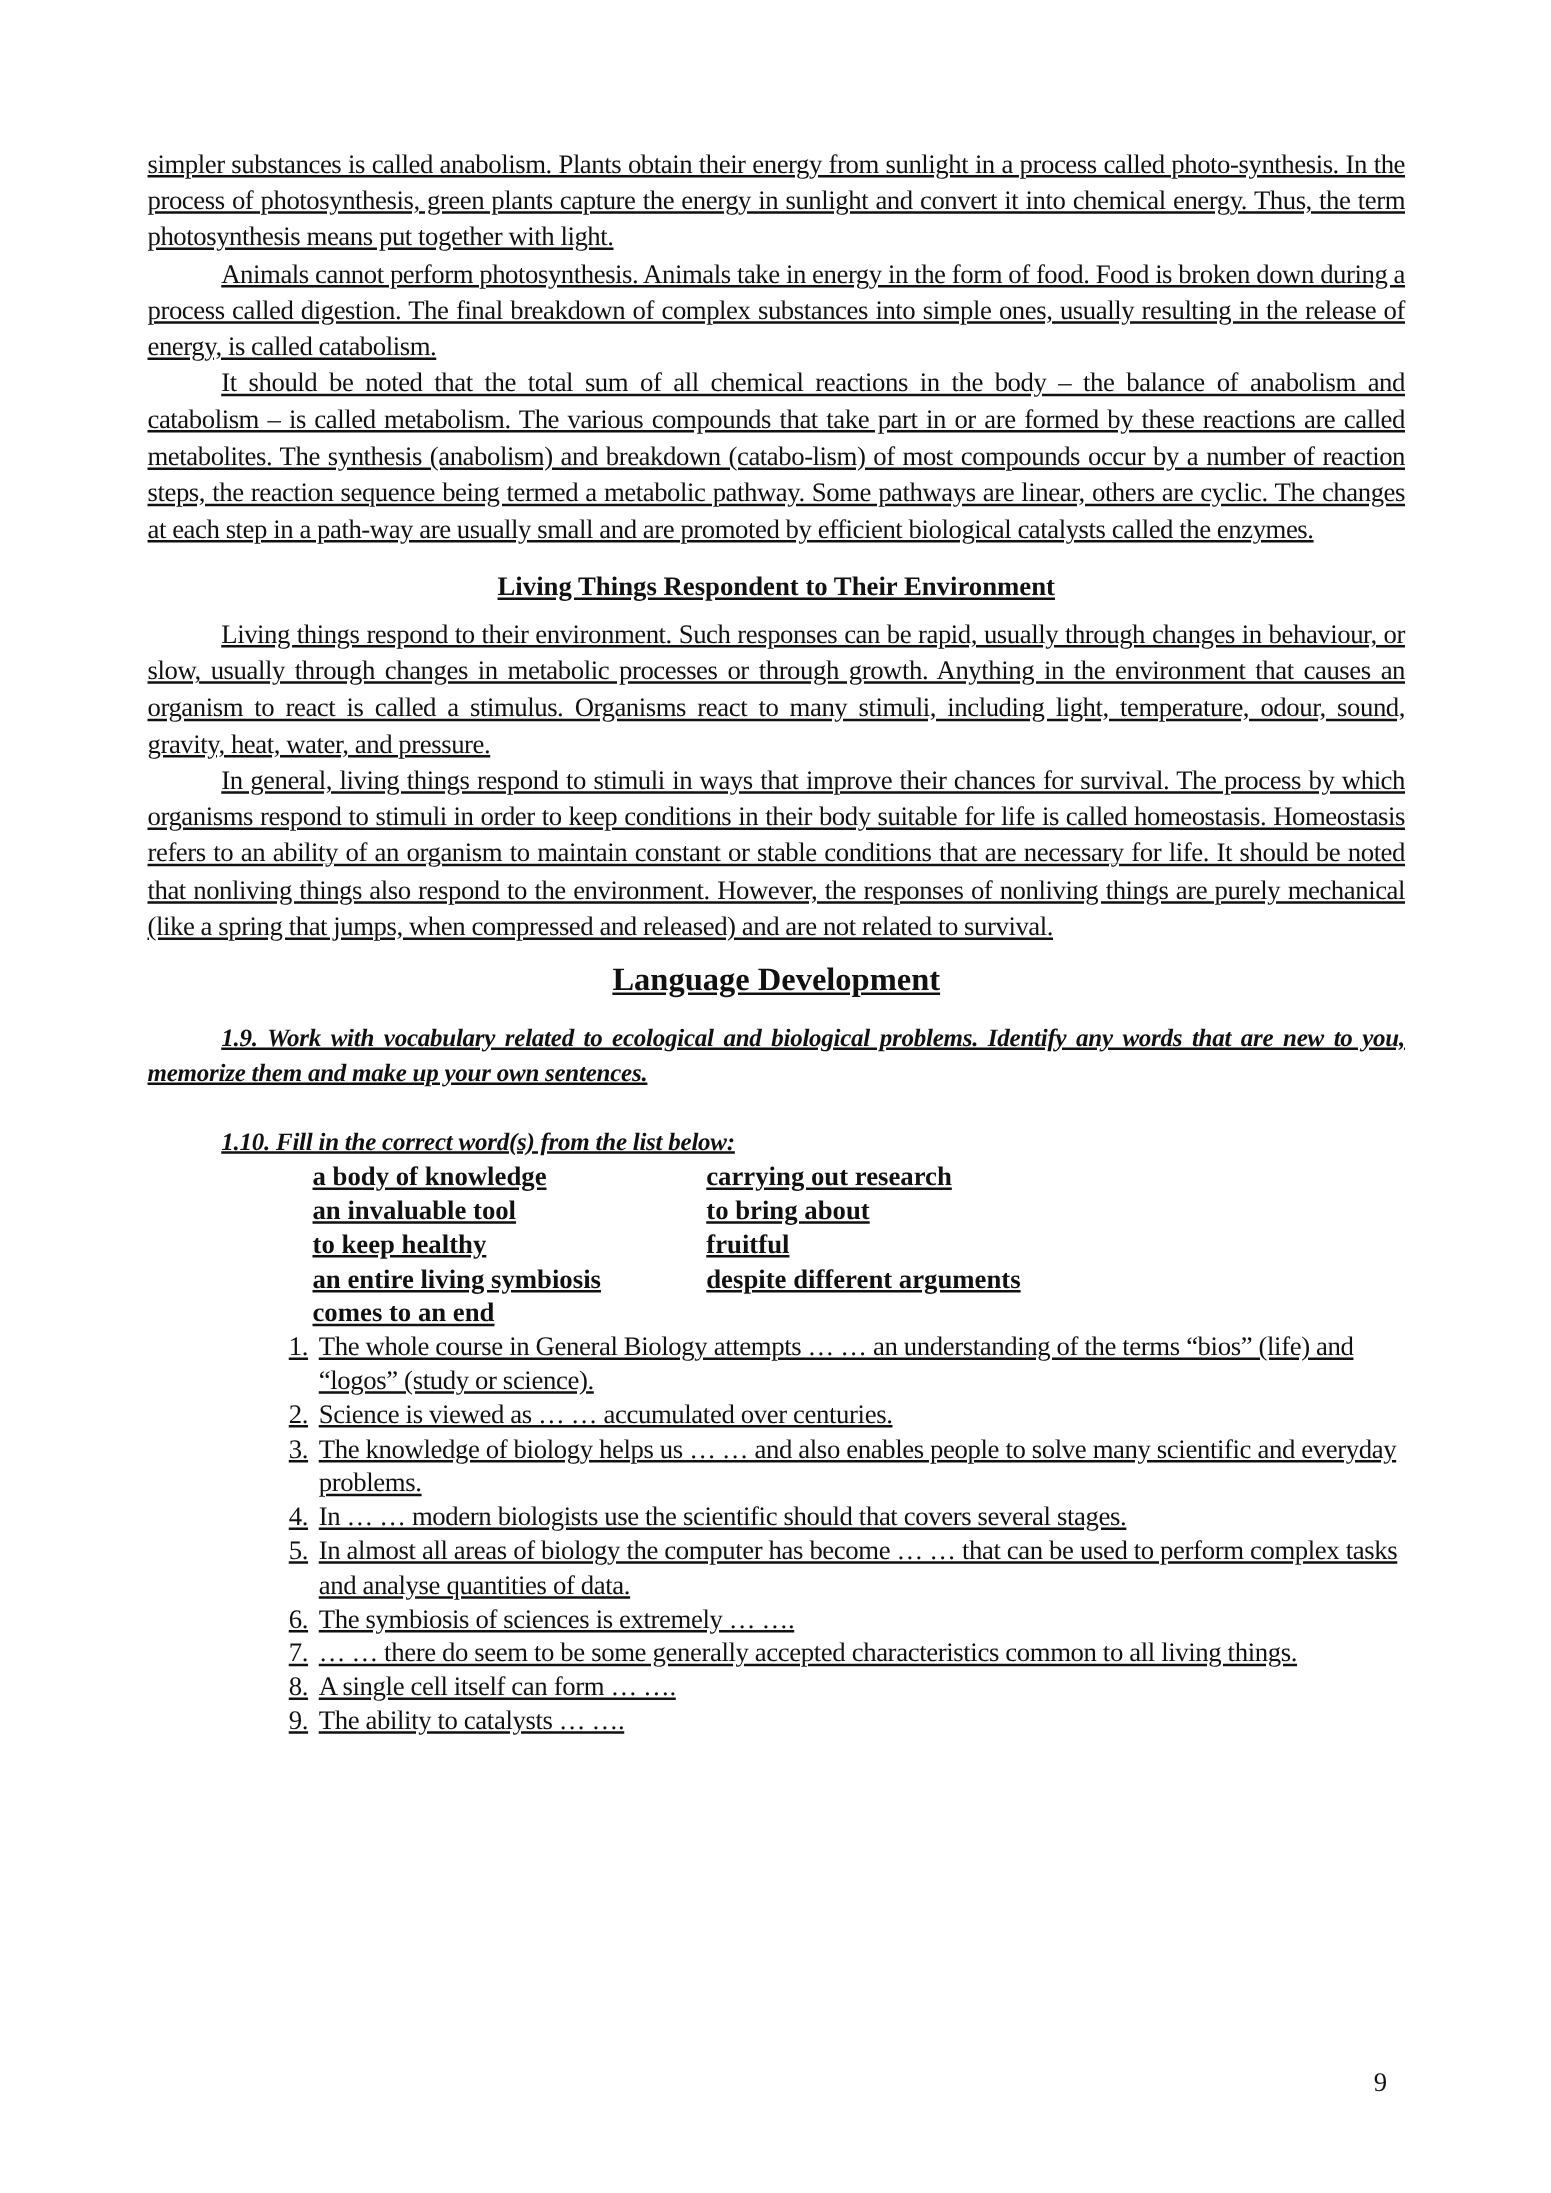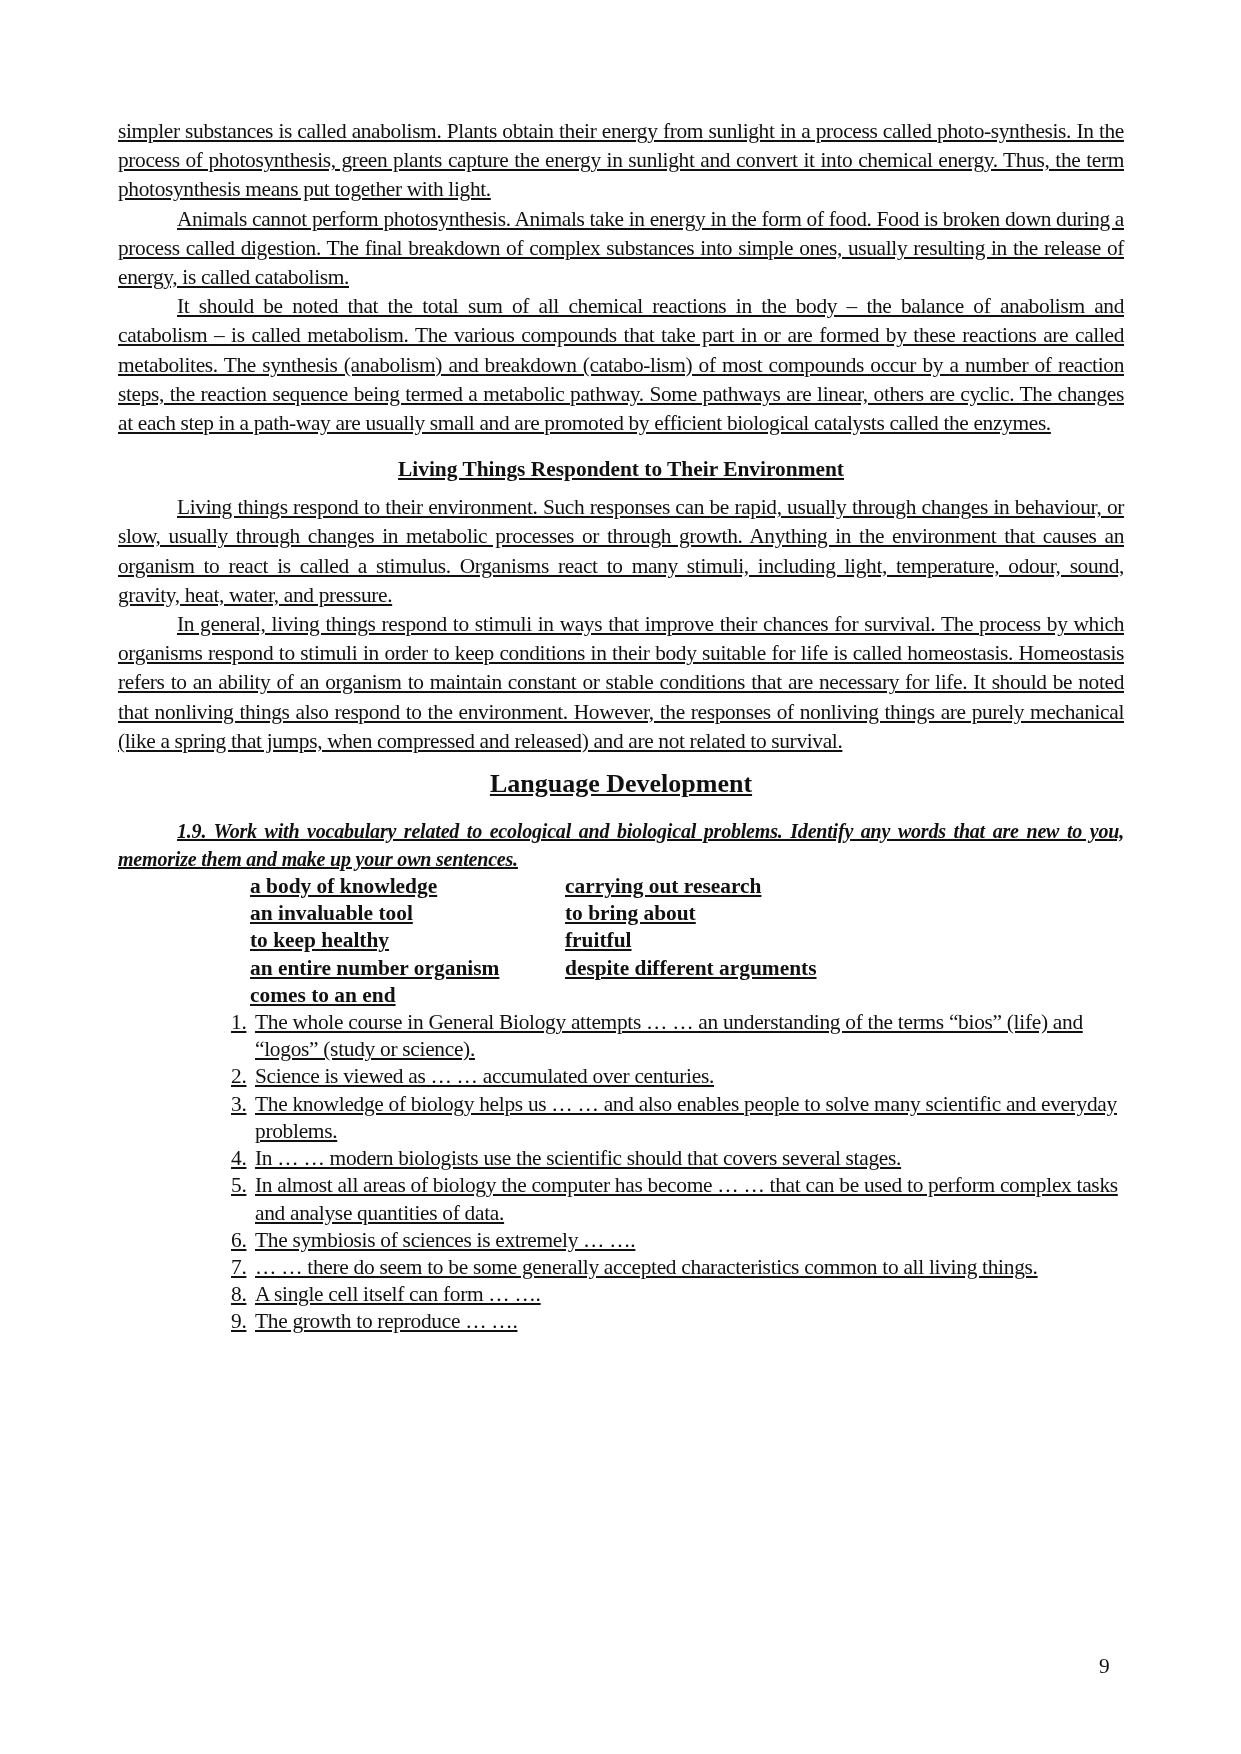--- a/index.html
+++ b/index.html
@@ -48,29 +48,30 @@
   <p class="p indent">It should be noted that the total sum of all chemical reactions in the body – the balance of anabolism and catabolism – is called metabolism. The various compounds that take part in or are formed by these reactions are called metabolites. The synthesis (anabolism) and breakdown (catabo-lism) of most compounds occur by a number of reaction steps, the reaction sequence being termed a metabolic pathway. Some pathways are linear, others are cyclic. The changes at each step in a path-way are usually small and are promoted by efficient biological catalysts called the enzymes.</p>
 
   <h3 class="h-small">Living Things Respondent to Their Environment</h3>
 
   <p class="p indent">Living things respond to their environment. Such responses can be rapid, usually through changes in behaviour, or slow, usually through changes in metabolic processes or through growth. Anything in the environment that causes an organism to react is called a stimulus. Organisms react to many stimuli, including light, temperature, odour, sound, gravity, heat, water, and pressure.</p>
   <p class="p indent">In general, living things respond to stimuli in ways that improve their chances for survival. The process by which organisms respond to stimuli in order to keep conditions in their body suitable for life is called homeostasis. Homeostasis refers to an ability of an organism to maintain constant or stable conditions that are necessary for life. It should be noted that nonliving things also respond to the environment. However, the responses of nonliving things are purely mechanical (like a spring that jumps, when compressed and released) and are not related to survival.</p>
 
   <h2 class="h-large">Language Development</h2>
 
   <p class="task">1.9. Work with vocabulary related to ecological and biological problems. Identify any words that are new to you, memorize them and make up your own sentences.</p>
+  <p class="task task2">1.10. Fill in the correct word(s) from the list below:</p>
 
   <div class="vocab">
     <span>a body of knowledge</span>
     <span>carrying out research</span>
     <span>an invaluable tool</span>
     <span>to bring about</span>
     <span>to keep healthy</span>
     <span>fruitful</span>
-    <span>an entire number organism</span>
+    <span>an entire living symbiosis</span>
     <span>despite different arguments</span>
     <span>comes to an end</span>
     <span></span>
   </div>
 
   <div class="exercises">
     <div class="ex-item">
         <span class="ex-num">1.</span>
         <span class="ex-text">The whole course in General Biology attempts … … an understanding of the terms “bios” (life) and “logos” (study or science).</span>
       </div>
@@ -97,18 +98,18 @@
     <div class="ex-item">
         <span class="ex-num">7.</span>
         <span class="ex-text">… … there do seem to be some generally accepted characteristics common to all living things.</span>
       </div>
     <div class="ex-item">
         <span class="ex-num">8.</span>
         <span class="ex-text">A single cell itself can form  … ….</span>
       </div>
     <div class="ex-item">
         <span class="ex-num">9.</span>
-        <span class="ex-text">The growth to reproduce … ….</span>
+        <span class="ex-text">The ability to catalysts … ….</span>
       </div>
   </div>
 </div>
 
 <div class="page-number">9</div>
 
 </body></html>

